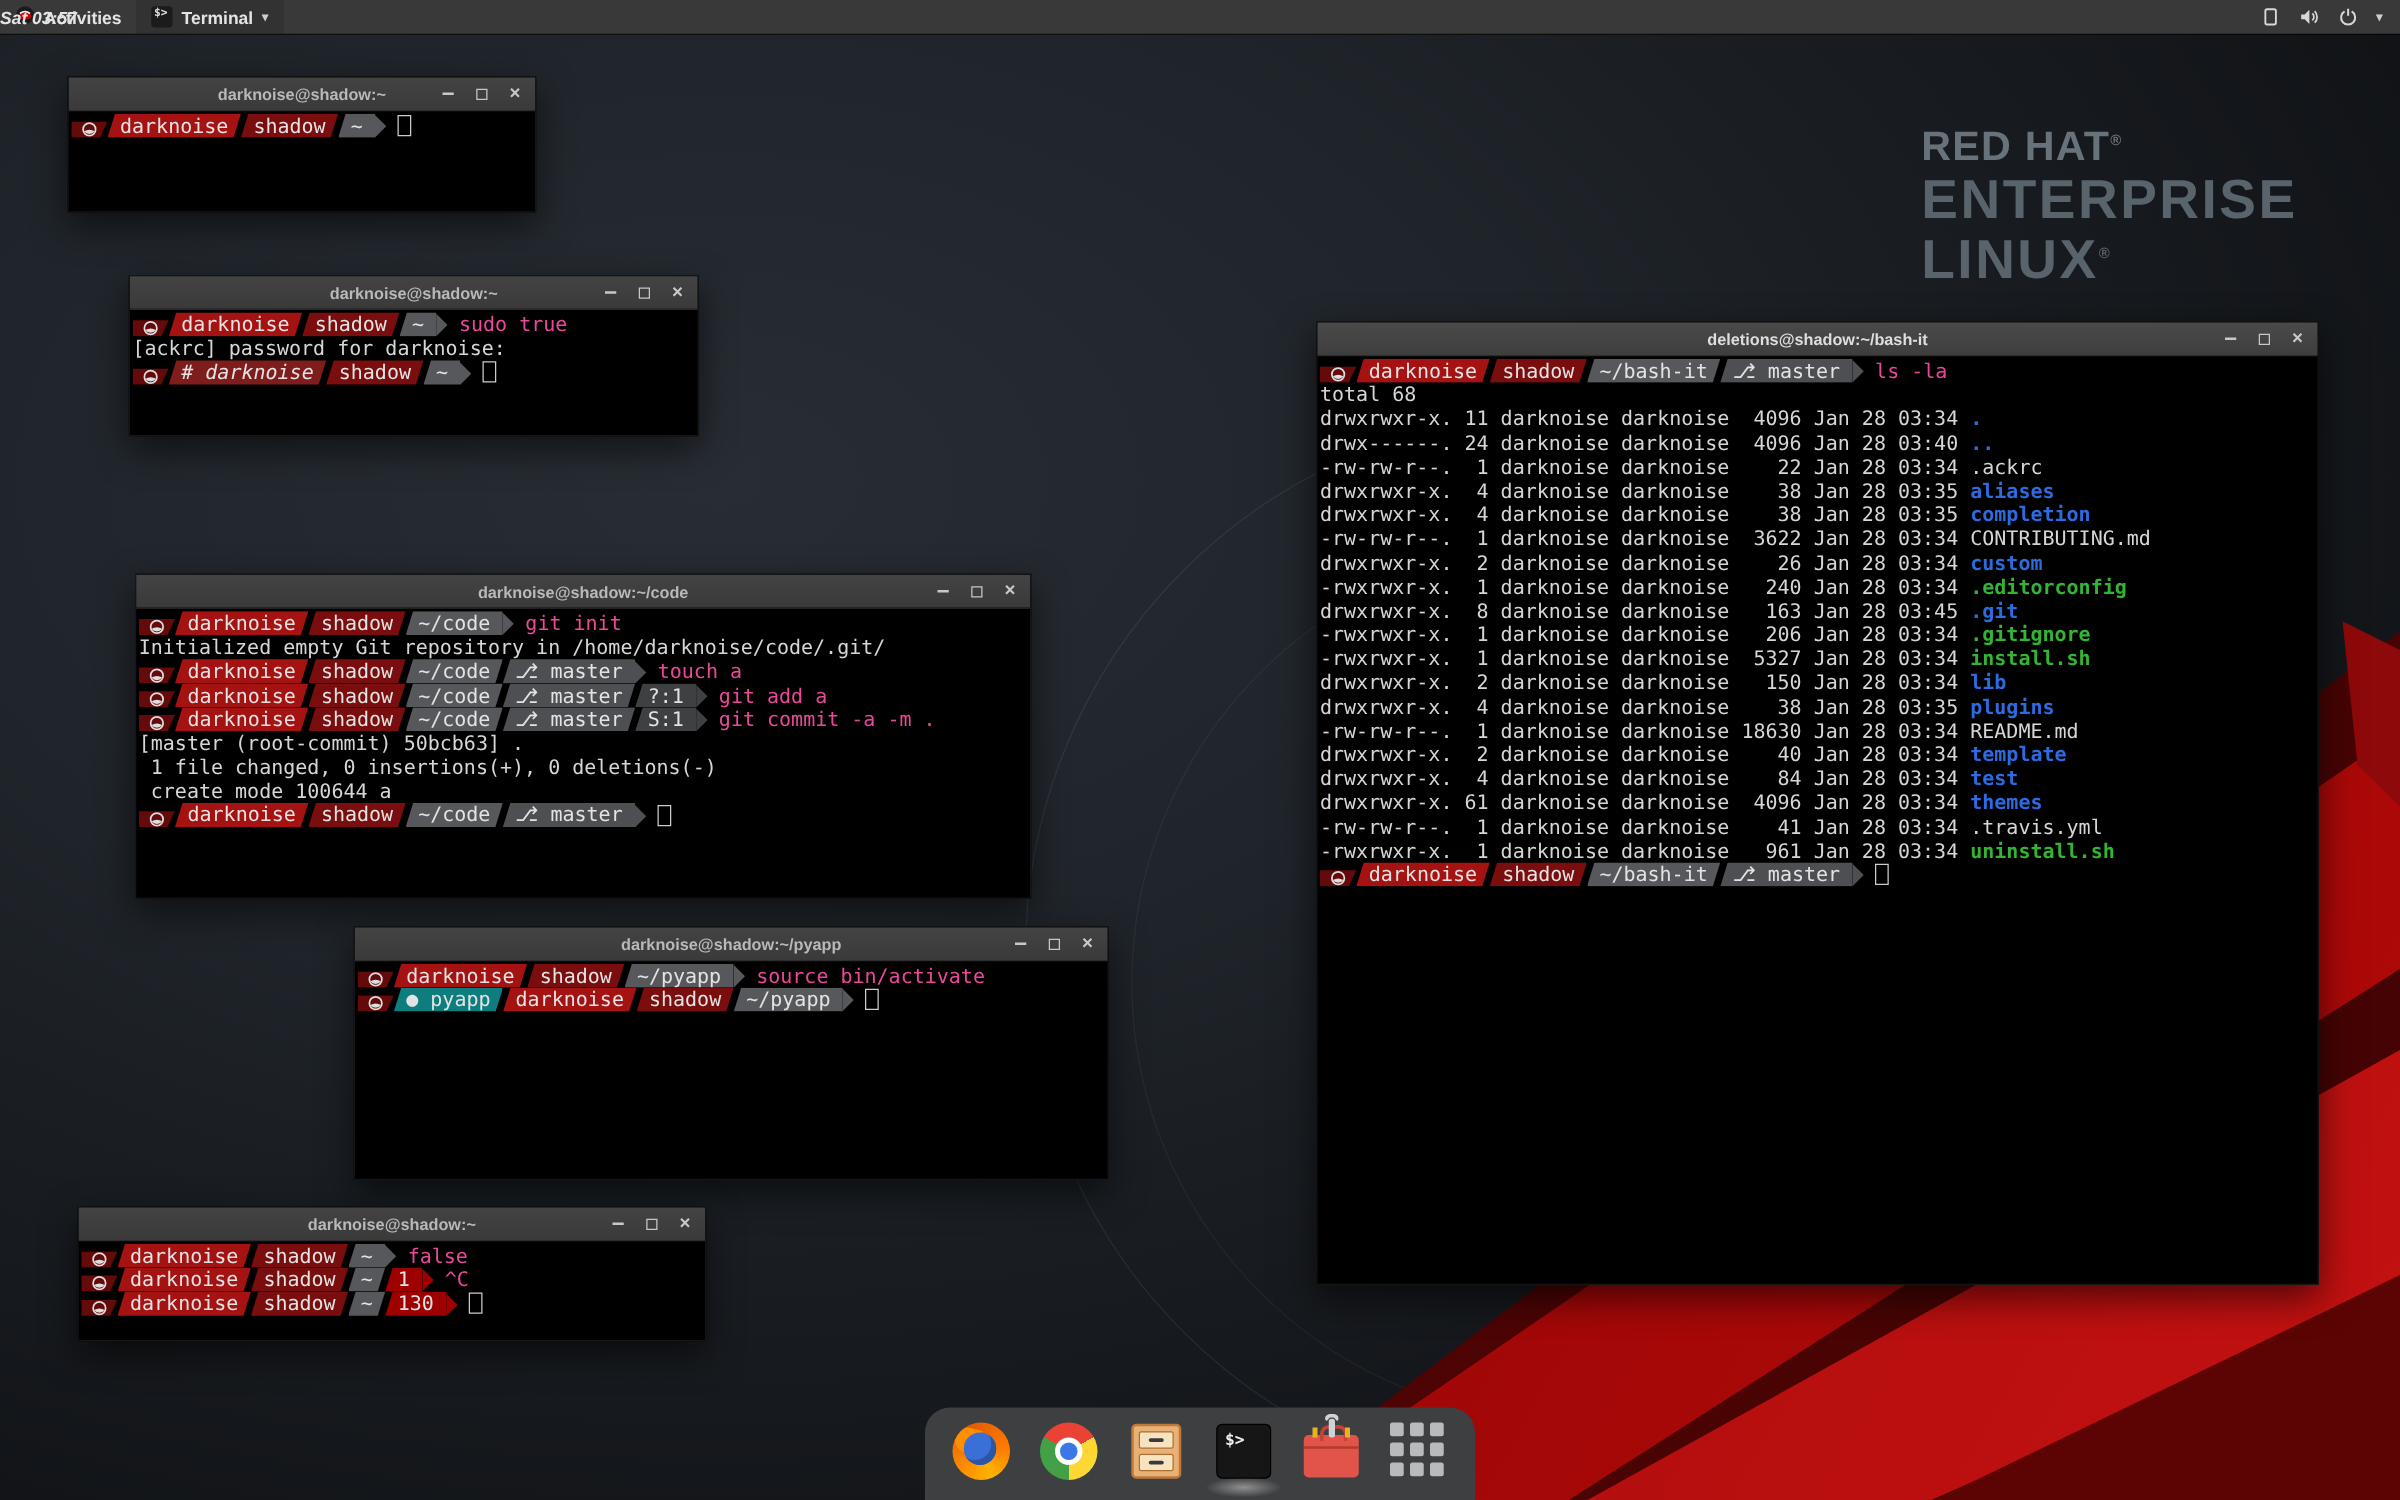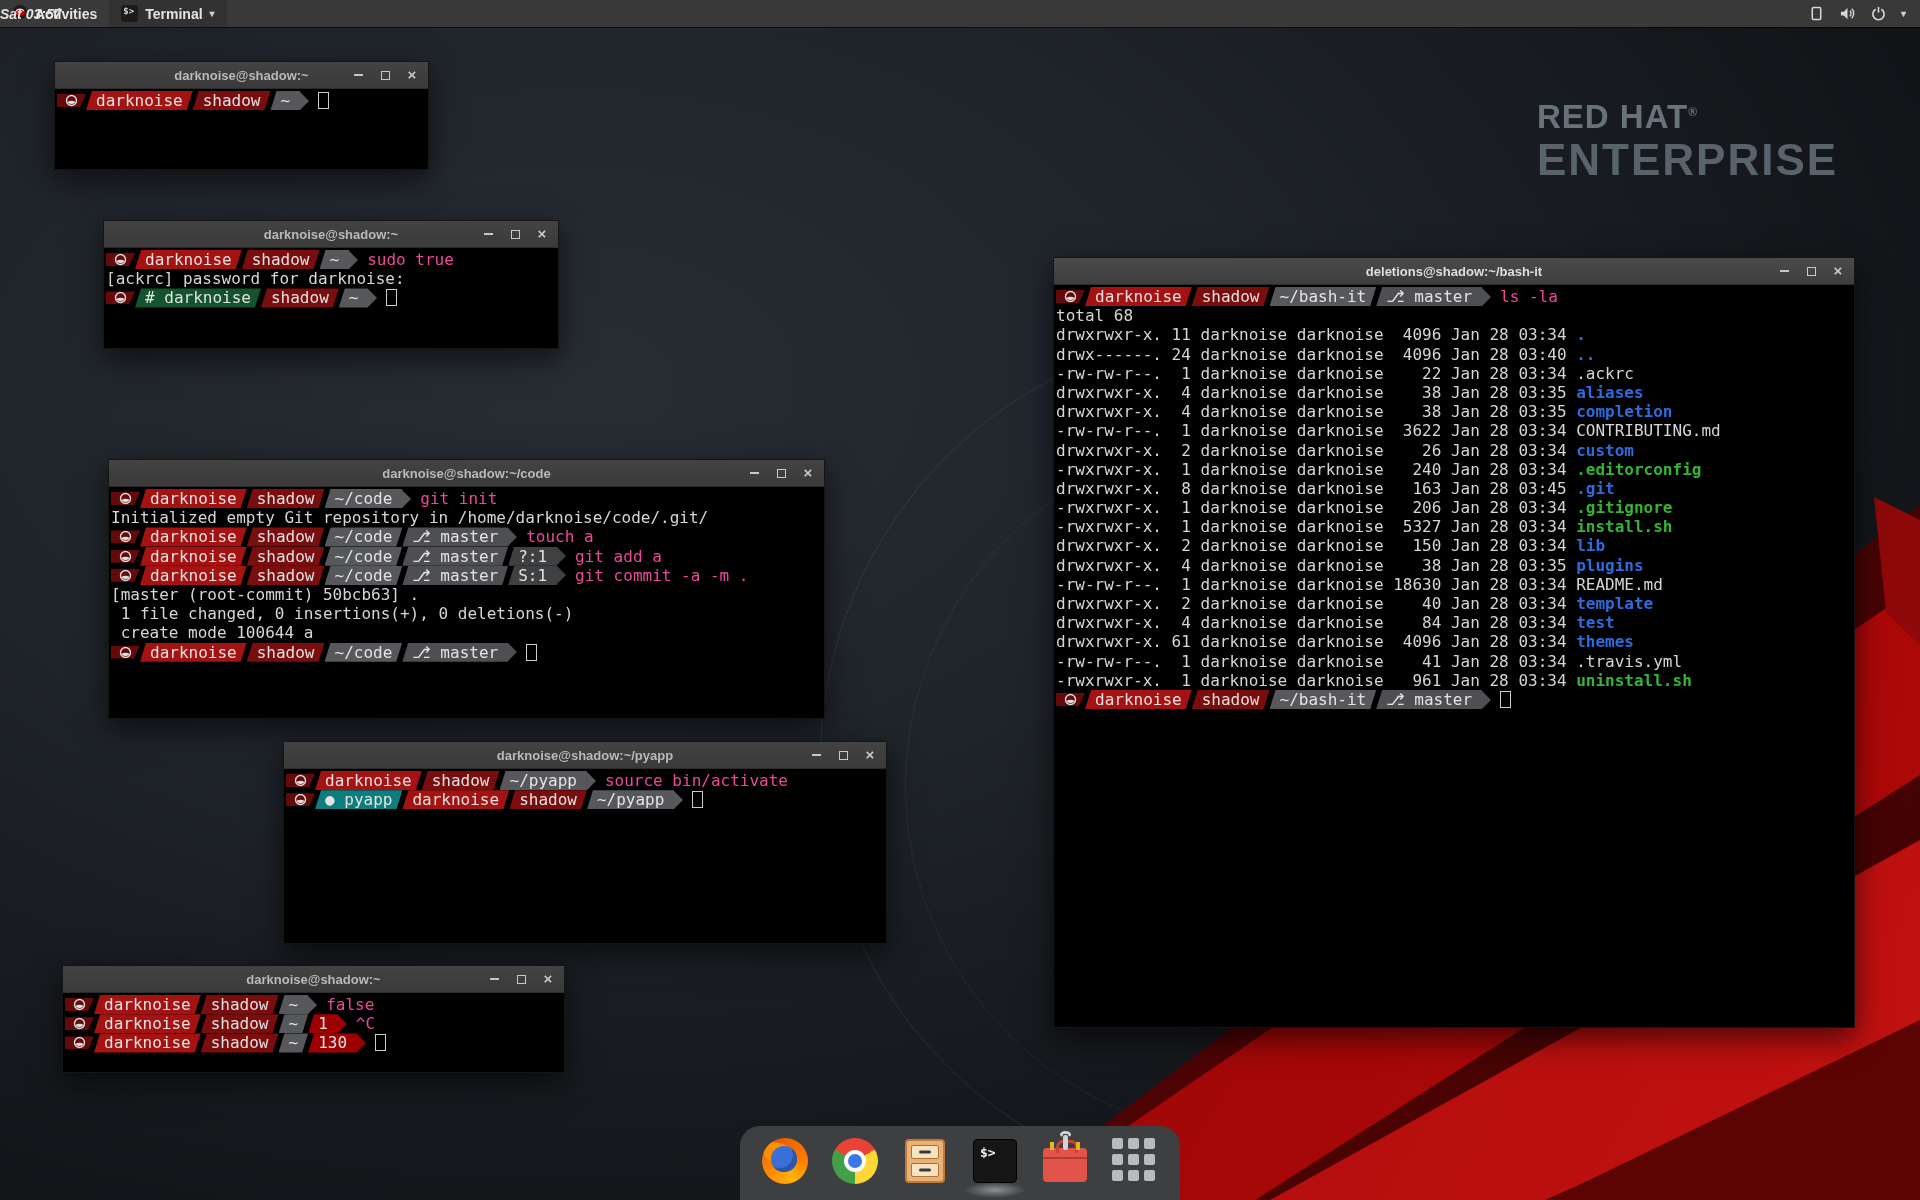--- a/index.html
+++ b/index.html
@@ -46,21 +46,21 @@
   .tbar .title{font-size:13px;font-weight:bold;color:#b9b9b9;}
   .twin.focused .tbar{background:linear-gradient(#4a4a4a,#3e3e3e);}
   .twin.focused .tbar .title{color:#dedede;}
   .wbtns{position:absolute;right:10px;top:0;height:100%;display:flex;align-items:center;gap:15px;}
   .wbtn{display:inline-flex;align-items:center;justify-content:center;width:12px;height:12px;color:#c8c8c8;}
   .wbtn.min::after{content:'';width:9px;height:2px;background:#c8c8c8;}
   .wbtn.max::after{content:'';width:7px;height:7px;border:1.5px solid #c8c8c8;}
   .wbtn.close{font-size:15px;line-height:12px;font-weight:bold;}
 
   .tbody{padding:2px 2px 0 2px;font:16px/19.2px "DejaVu Sans Mono",monospace;color:#d6d6d6;}
-  .tline{display:flex;align-items:center;height:19.2px;white-space:pre;}
+  .tline{display:flex;align-items:flex-end;height:19.2px;white-space:pre;}
   .tout{white-space:pre;height:19.2px;}
   .seg{display:flex;align-items:center;padding:0 10px;
     clip-path:polygon(6px 0,100% 0,calc(100% - 6px) 100%,0 100%);color:#e3e3e3;}
   .seg-first{clip-path:polygon(0 0,100% 0,calc(100% - 6px) 100%,0 100%);}
   .seg-last{clip-path:polygon(6px 0,100% 0,100% 100%,0 100%);}
   .seg.seg-icon{padding:0 8px;}
   .parrow{width:0;height:0;border-top:9.6px solid transparent;border-bottom:9.6px solid transparent;
     border-left:9px solid #57585b;}
   .cmd{margin-left:9px;color:#ec4899;}
   .cursor{display:inline-block;width:9px;height:15px;border:1px solid #cccccc;margin-left:9px;align-self:center;}
@@ -124,20 +124,21 @@
     <div class="arc arc1"></div>
     <div class="arc arc2"></div>
     <div class="ribbon r1"></div>
     <div class="ribbon r2"></div>
     <div class="ribbon r3"></div>
     <div class="ribbon r4"></div>
     <div class="ribbon r5"></div>
     <div class="brand">
       <div class="l1"><span>RED HAT</span><sup>®</sup></div>
       <div class="l2">ENTERPRISE</div>
+      <div class="l3"><span>LINUX</span><sup>®</sup></div>
     </div>
   </div>
 
   <div id="windows-layer">
       <div class="twin" style="left: 54px; top: 61px; width: 373px; height: 107px; z-index: 10;">
         <div class="tbar">
           <span class="title">darknoise@shadow:~</span>
           <div class="wbtns">
             <span class="wbtn min"></span>
             <span class="wbtn max"></span>
@@ -162,21 +163,21 @@
         </div>
         <div class="tbody">
           <div class="tline"><span class="seg seg-icon seg-first" style="background: rgb(100, 10, 10);"><svg width="13" height="13" viewBox="0 0 13 13">
                 <circle cx="6.5" cy="6.5" r="5" fill="none" stroke="#ddd" stroke-width="1.4"></circle>
                 <path d="M2.2 8 A5.4 5.4 0 0 0 10.8 8 Q6.5 5.4 2.2 8z" fill="#ddd"></path>
               </svg></span><span class="seg seg-user" style="background: rgb(165, 18, 18);">darknoise</span><span class="seg seg-host" style="background: rgb(122, 13, 13);">shadow</span><span class="seg seg-path seg-last" style="background: rgb(87, 88, 91);">~</span><span class="parrow" style="border-left-color: rgb(87, 88, 91);"></span><span class="cmd">sudo true</span></div>
           <div class="tout">[ackrc] password for darknoise:</div>
           <div class="tline"><span class="seg seg-icon seg-first" style="background: rgb(100, 10, 10);"><svg width="13" height="13" viewBox="0 0 13 13">
                 <circle cx="6.5" cy="6.5" r="5" fill="none" stroke="#ddd" stroke-width="1.4"></circle>
                 <path d="M2.2 8 A5.4 5.4 0 0 0 10.8 8 Q6.5 5.4 2.2 8z" fill="#ddd"></path>
-              </svg></span><span class="seg seg-user" style="background: #14532d;"># darknoise</span><span class="seg seg-host" style="background: rgb(122, 13, 13);">shadow</span><span class="seg seg-path seg-last" style="background: rgb(87, 88, 91);">~</span><span class="parrow" style="border-left-color: rgb(87, 88, 91);"></span><span class="cursor"></span></div>
+              </svg></span><span class="seg seg-user" style="background: #7f1d1d; font-style: italic;"># darknoise</span><span class="seg seg-host" style="background: rgb(122, 13, 13);">shadow</span><span class="seg seg-path seg-last" style="background: rgb(87, 88, 91);">~</span><span class="parrow" style="border-left-color: rgb(87, 88, 91);"></span><span class="cursor"></span></div>
         </div>
       </div>
       <div class="twin" style="left: 108px; top: 459px; width: 715px; height: 258px; z-index: 12;">
         <div class="tbar">
           <span class="title">darknoise@shadow:~/code</span>
           <div class="wbtns">
             <span class="wbtn min"></span>
             <span class="wbtn max"></span>
             <span class="wbtn close">×</span>
           </div>

